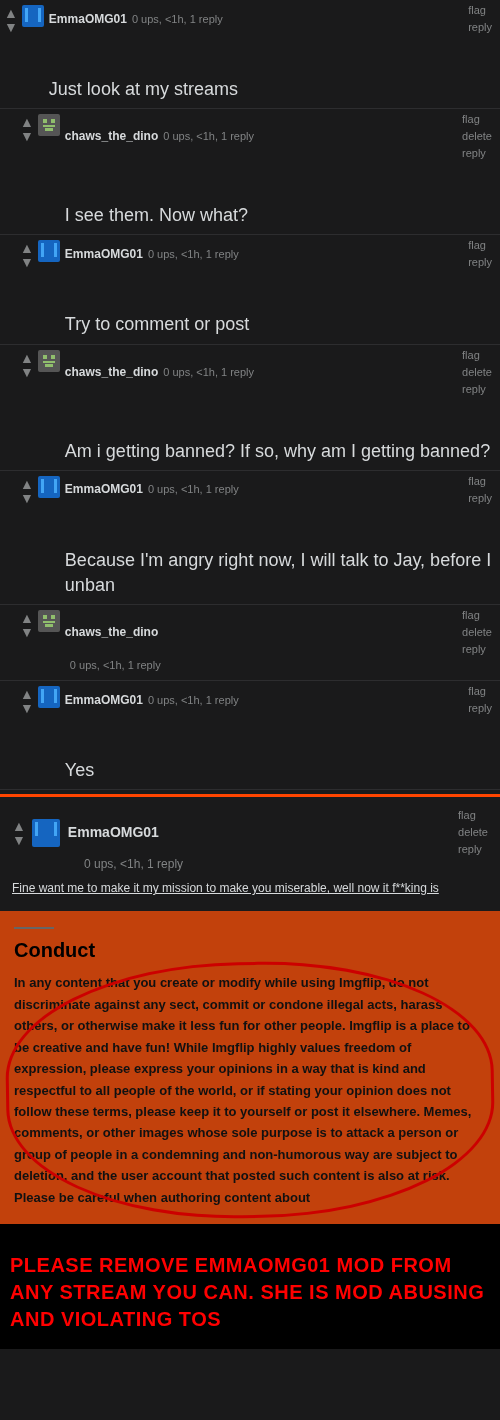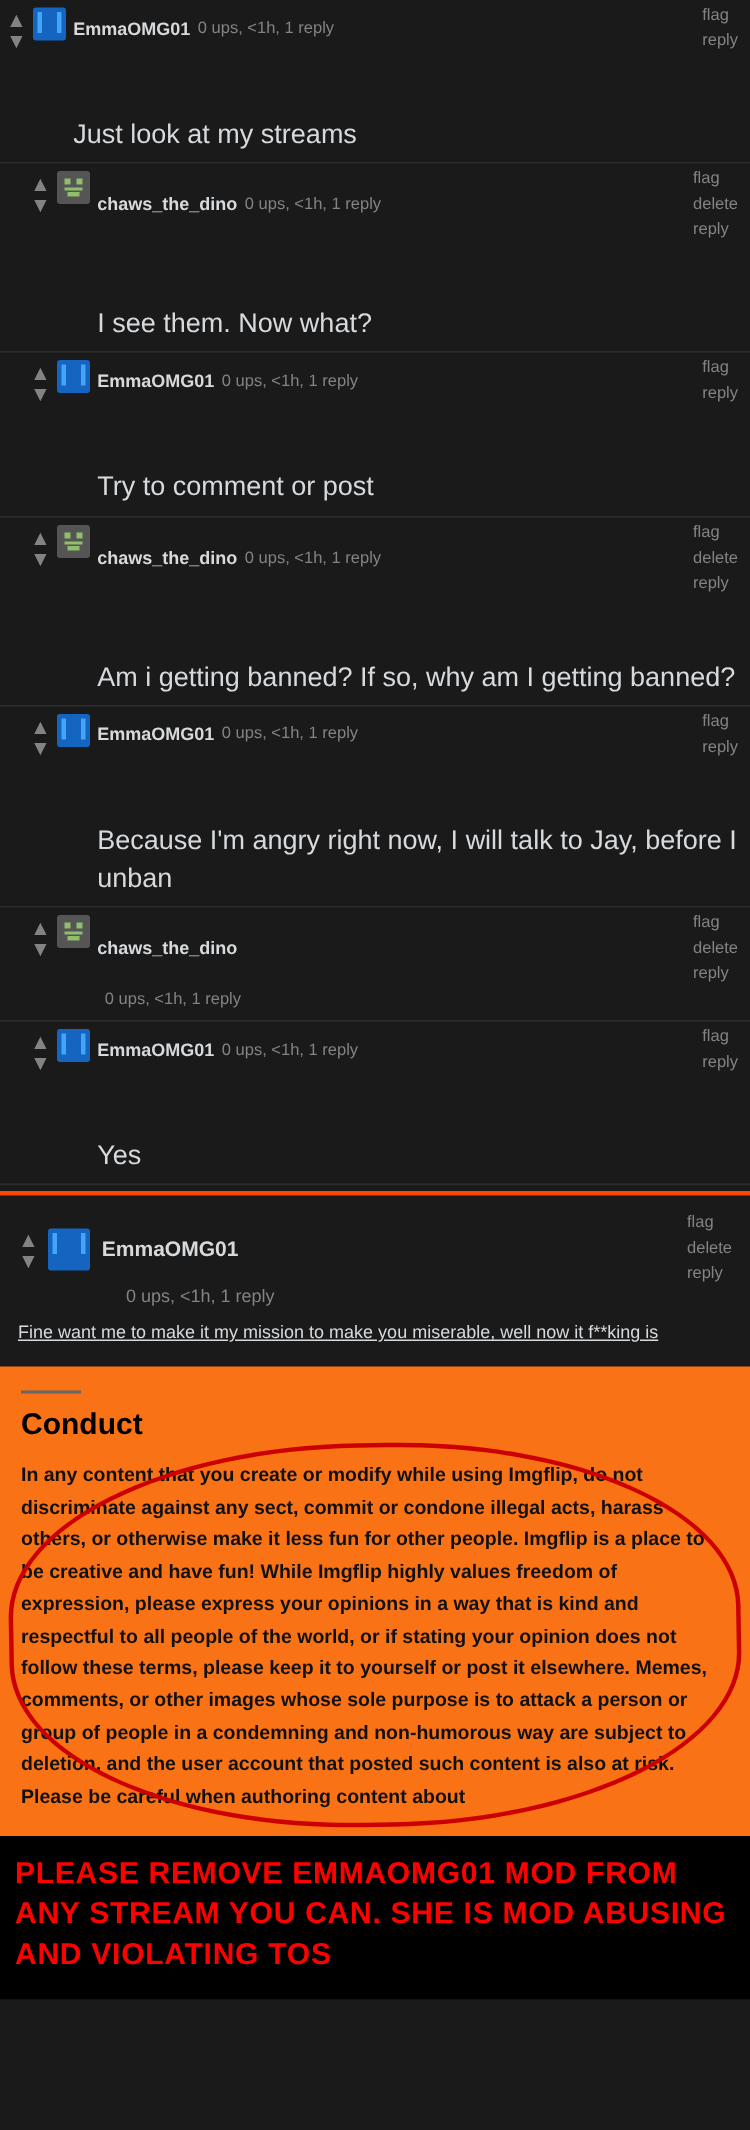--- a/index.html
+++ b/index.html
@@ -303,38 +303,38 @@
       <div class="uactions" style="margin-left:auto;">
         <span class="ua">flag</span>
         <span class="ua">delete</span>
         <span class="ua">reply</span>
       </div>
     </div>
     <div style="color:#818384; font-size:12px; margin-left:72px; margin-bottom:8px;">0 ups, &lt;1h, 1 reply</div>
     <div style="font-size:12px; color:#d7dadc; line-height:1.5; font-weight:normal;text-decoration:underline;">Fine want me to make it my mission to make you miserable, well now it f**king is</div>
   </div>
 
-  <div style="background:#f97316; color:#111; padding:16px 14px;">
+  <div style="background:#c2410c; color:#111; padding:16px 14px;">
     <div style="width:40px; height:2px; background:#666; margin-bottom:10px;"></div>
     <div style="font-size:20px; font-weight:bold; color:#000; margin-bottom:10px;">Conduct</div>
     <div style="position:relative;font-weight:bold;">
       <div style="font-size:13px; line-height:1.65; color:#111;">In any content that you create or modify while using Imgflip, do not discriminate against any sect, commit or condone illegal acts, harass others, or otherwise make it less fun for other people. Imgflip is a place to be creative and have fun! While Imgflip highly values freedom of expression, please express your opinions in a way that is kind and respectful to all people of the world, or if stating your opinion does not follow these terms, please keep it to yourself or post it elsewhere. Memes, comments, or other images whose sole purpose is to attack a person or group of people in a condemning and non-humorous way are subject to deletion, and the user account that posted such content is also at risk. Please be careful when authoring content about</div>
 
       <div style="
         position:absolute;
         top:-10px; left:-8px; right:-8px; bottom:-10px;
         border:3px solid #cc0000;
         border-radius:48% / 44%;
         pointer-events:none;
         transform:rotate(-1deg);
       "></div>
     </div>
   </div>
 
-  <div style="background:#000; padding:12px 10px 16px 10px;">
+  <div style="background:#000; padding:28px 10px 16px 10px;">
     <div style="
       color:#ff0000;
       font-size:20px;
       font-weight:900;
       text-transform:uppercase;
       line-height:1.35;
       letter-spacing:0.5px;
     ">PLEASE REMOVE EMMAOMG01 MOD FROM ANY STREAM YOU CAN. SHE IS MOD ABUSING AND VIOLATING TOS</div>
   </div>
 

